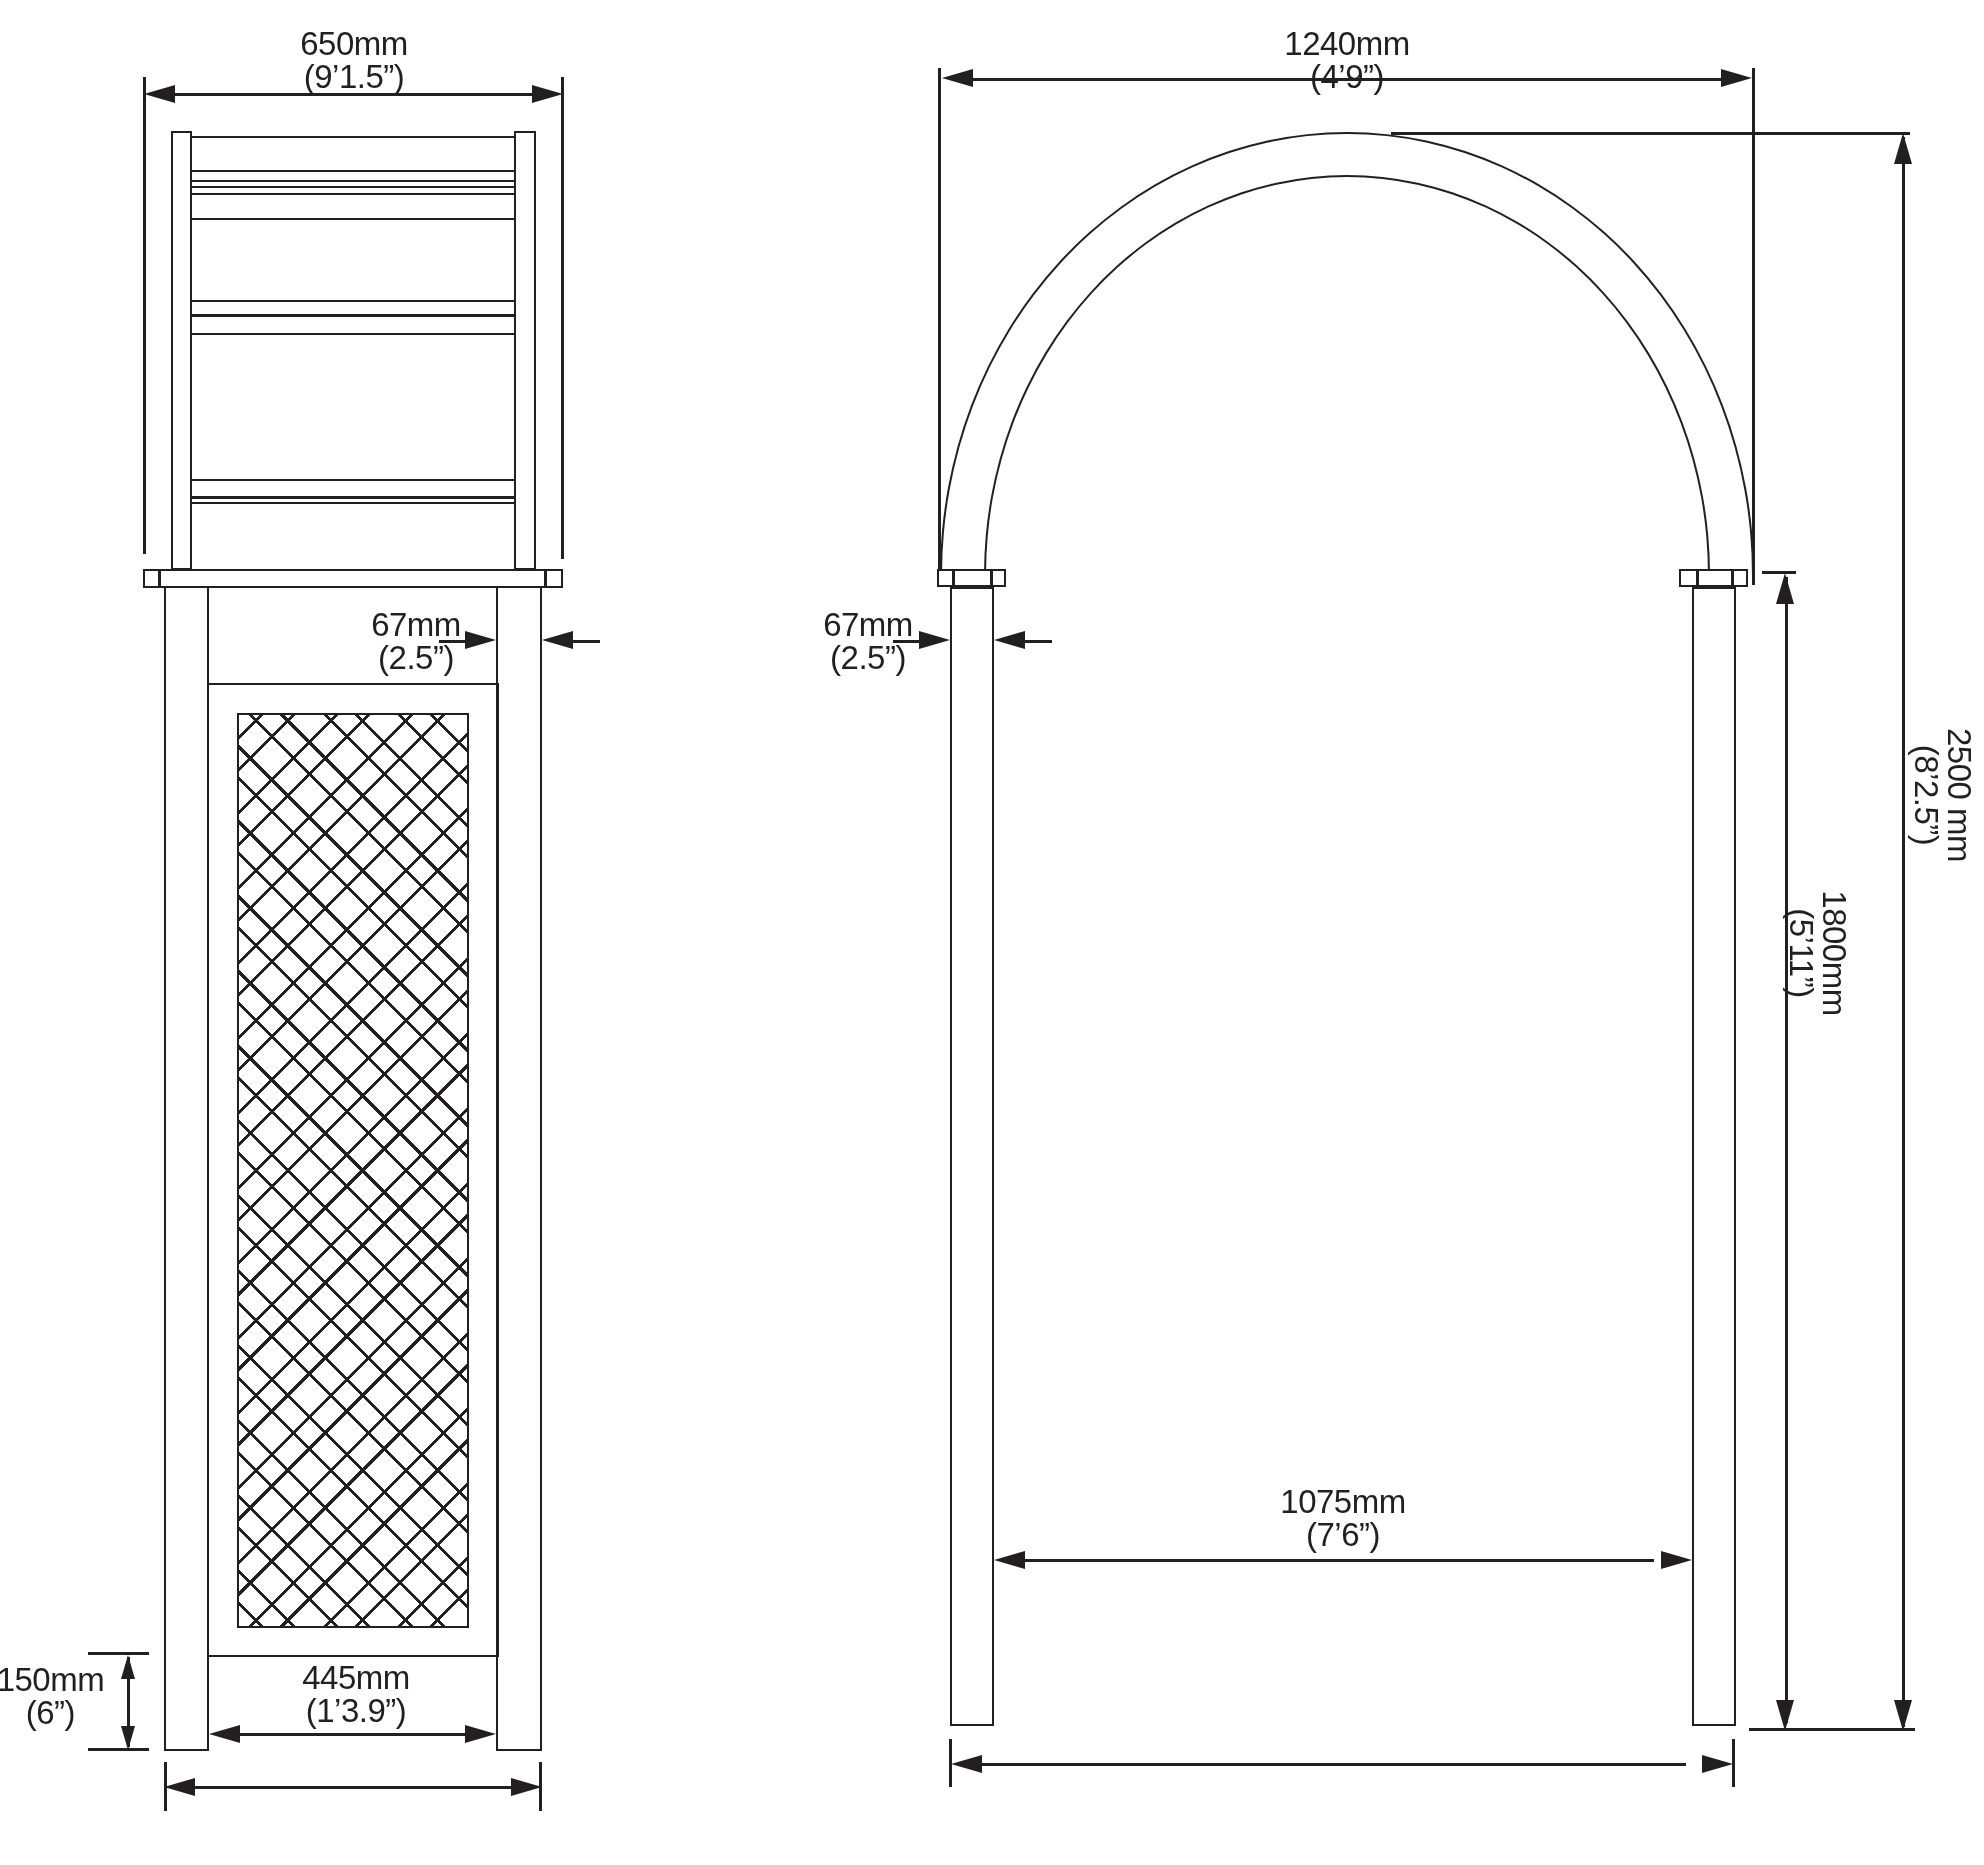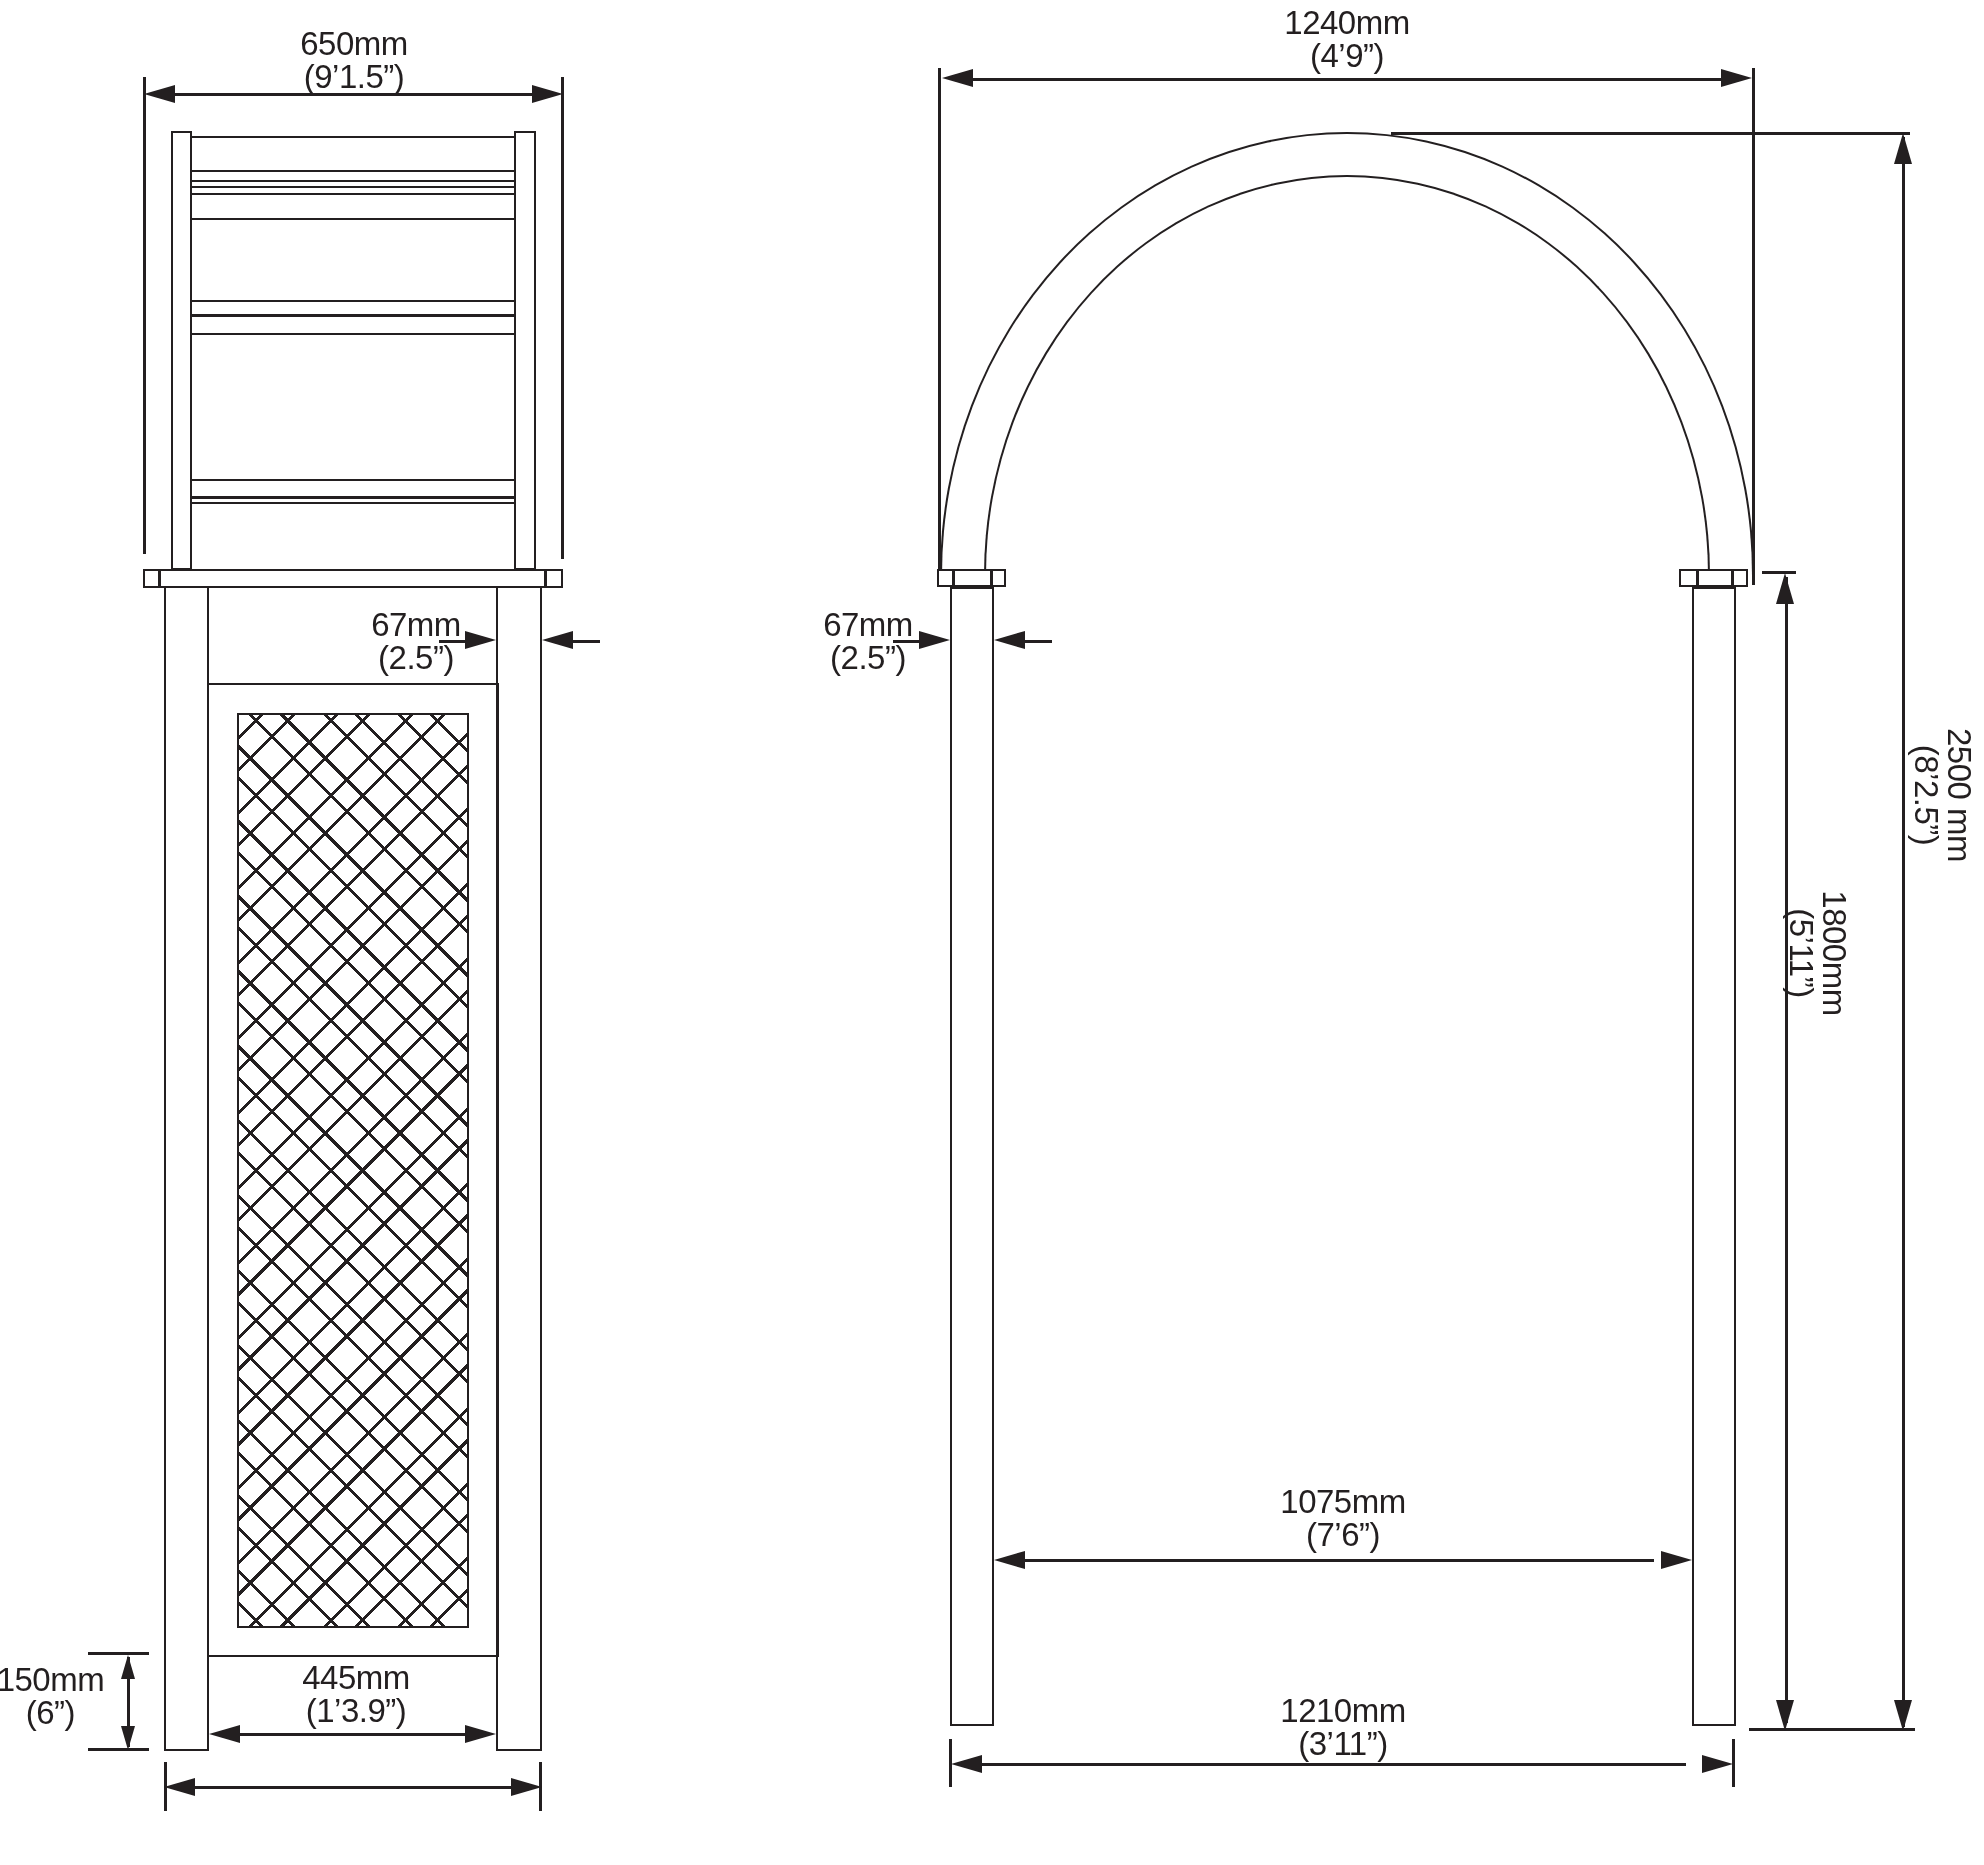--- a/index.html
+++ b/index.html
@@ -113,21 +113,21 @@
     <div class="rect" style="left:937px; top:569px; width:69px; height:18.3px;"></div>
     <div class="line" style="left:952px; top:569px; width:2.7px; height:18.3px;"></div>
     <div class="line" style="left:990px; top:569px; width:2.7px; height:18.3px;"></div>
     <div class="rect" style="left:1679px; top:569px; width:69px; height:18.3px;"></div>
     <div class="line" style="left:1696px; top:569px; width:2.7px; height:18.3px;"></div>
     <div class="line" style="left:1731px; top:569px; width:2.7px; height:18.3px;"></div>
 
     <div class="rect" style="left:950px; top:587px; width:44px; height:1139px;"></div>
     <div class="rect" style="left:1692px; top:587px; width:44px; height:1139px;"></div>
 
-    <div class="dim" style="left:1210px; top:6px; width:274px;">
+    <div class="dim" style="left:1210px; top:27px; width:274px;">
       <span>1240mm</span>
       <span>(4’9”)</span>
     </div>
     <div class="line" style="left:938px; top:68px; width:2.7px; height:501px;"></div>
     <div class="line" style="left:1752px; top:68px; width:2.7px; height:517px;"></div>
     <div class="line" style="left:959px; top:78px; width:777px; height:2.7px;"></div>
     <div class="ah l" style="left:942px; top:69px;"></div>
     <div class="ah r" style="left:1721px; top:69px;"></div>
 
     <div class="dim" style="left:754px; top:608px; width:228px;">
@@ -159,24 +159,20 @@
     <div class="ah d" style="left:1776px; top:1700px;"></div>
 
     <div class="dim" style="left:1206px; top:1485px; width:274px;">
       <span>1075mm</span>
       <span>(7’6”)</span>
     </div>
     <div class="line" style="left:1014px; top:1559px; width:640px; height:2.7px;"></div>
     <div class="ah l" style="left:994px; top:1551px;"></div>
     <div class="ah r" style="left:1661px; top:1551px;"></div>
 
-    <div class="dim" style="left:1206px; top:1694px; width:274px;">
-      <span>1210mm</span>
-      <span>(3’11”)</span>
-    </div>
     <div class="line" style="left:949px; top:1739px; width:2.7px; height:48px;"></div>
     <div class="line" style="left:1732px; top:1739px; width:2.7px; height:48px;"></div>
     <div class="line" style="left:973px; top:1763px; width:713px; height:2.7px;"></div>
     <div class="ah l" style="left:951px; top:1755px;"></div>
     <div class="ah r" style="left:1702px; top:1755px;"></div>
   </div>
 
 </div>
 
 

